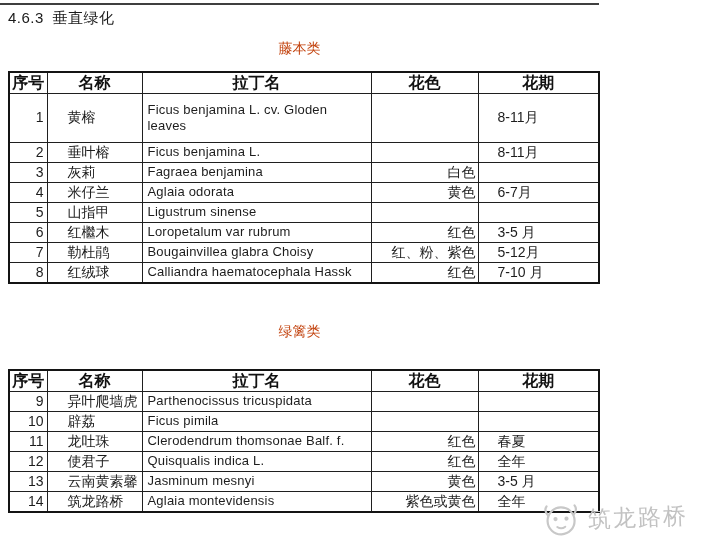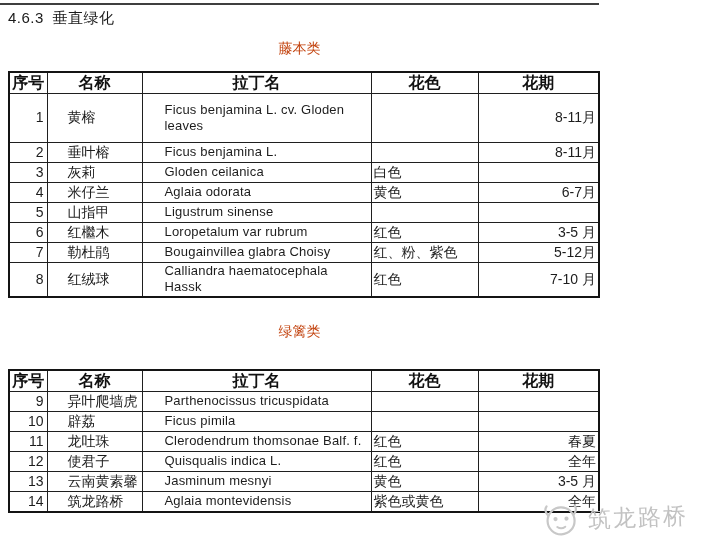--- a/index.html
+++ b/index.html
@@ -53,23 +53,23 @@
   .plant-table thead tr { height: 19px; }
   .plant-table tbody tr { height: 20px; }
   .plant-table.t1 tbody tr:first-child { height: 49px; }
 
   .plant-table th {
     font-weight: bold; text-align: center; font-size: 16px;
     color: #111;
   }
   .plant-table td.c0 { text-align: right; padding-right: 3px; }
   .plant-table td.c1 { text-align: left; padding-left: 20px; }
-  .plant-table td.c2 { text-align: left; padding-left: 22px; font-size: 13px; letter-spacing: 0.2px; }
-  .plant-table td.c3 { text-align: left; }
-  .plant-table td.c4 { text-align: right; padding-left: 19px; }
+  .plant-table td.c2 { text-align: left; padding-left: 5px; font-size: 13px; letter-spacing: 0.2px; }
+  .plant-table td.c3 { text-align: right; }
+  .plant-table td.c4 { text-align: left; padding-left: 19px; }
 
   .watermark {
     position: absolute; left: 540px; top: 496px;
     display: flex; align-items: center; gap: 6px;
     color: #c2c2c2;
     transform: rotate(-2deg);
     z-index: 5;
   }
   .watermark .wm-text {
     font-size: 23px; letter-spacing: 2px; white-space: nowrap;
@@ -116,21 +116,21 @@
         <tr>
           <td class="c0">2</td>
           <td class="c1">垂叶榕</td>
           <td class="c2">Ficus benjamina L.</td>
           <td class="c3"></td>
           <td class="c4">8-11月</td>
         </tr>
         <tr>
           <td class="c0">3</td>
           <td class="c1">灰莉</td>
-          <td class="c2">Gloden ceilanica</td>
+          <td class="c2">Fagraea benjamina</td>
           <td class="c3">白色</td>
           <td class="c4"></td>
         </tr>
         <tr>
           <td class="c0">4</td>
           <td class="c1">米仔兰</td>
           <td class="c2">Aglaia odorata</td>
           <td class="c3">黄色</td>
           <td class="c4">6-7月</td>
         </tr>

